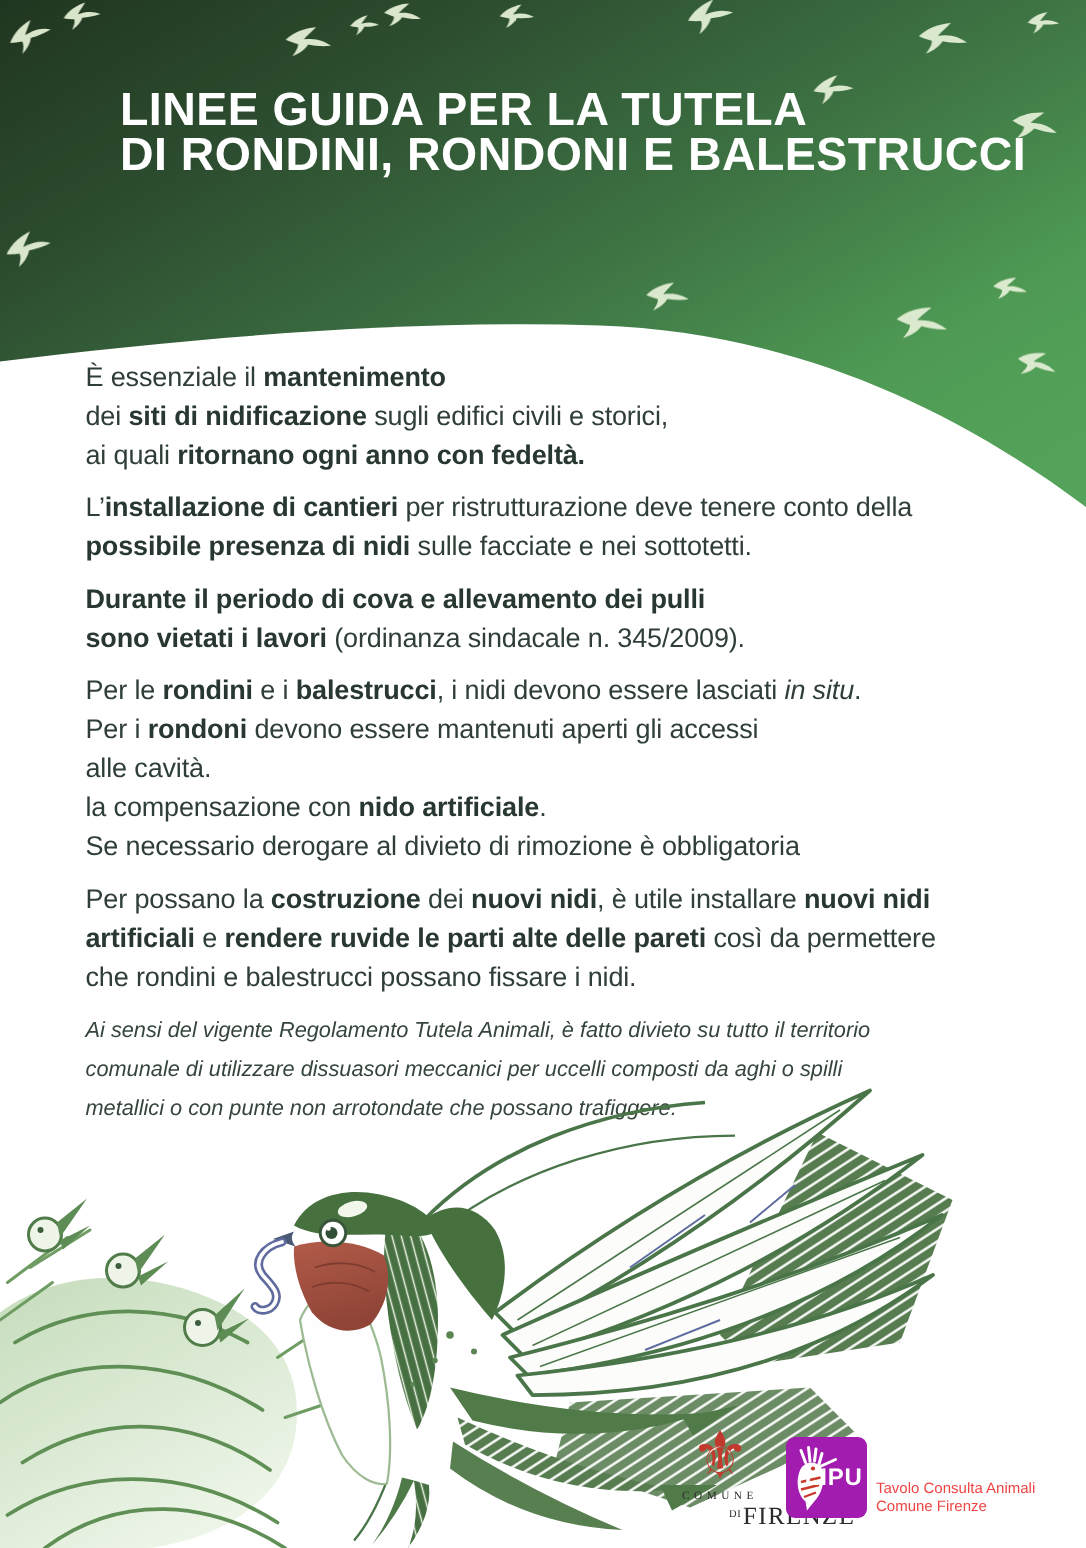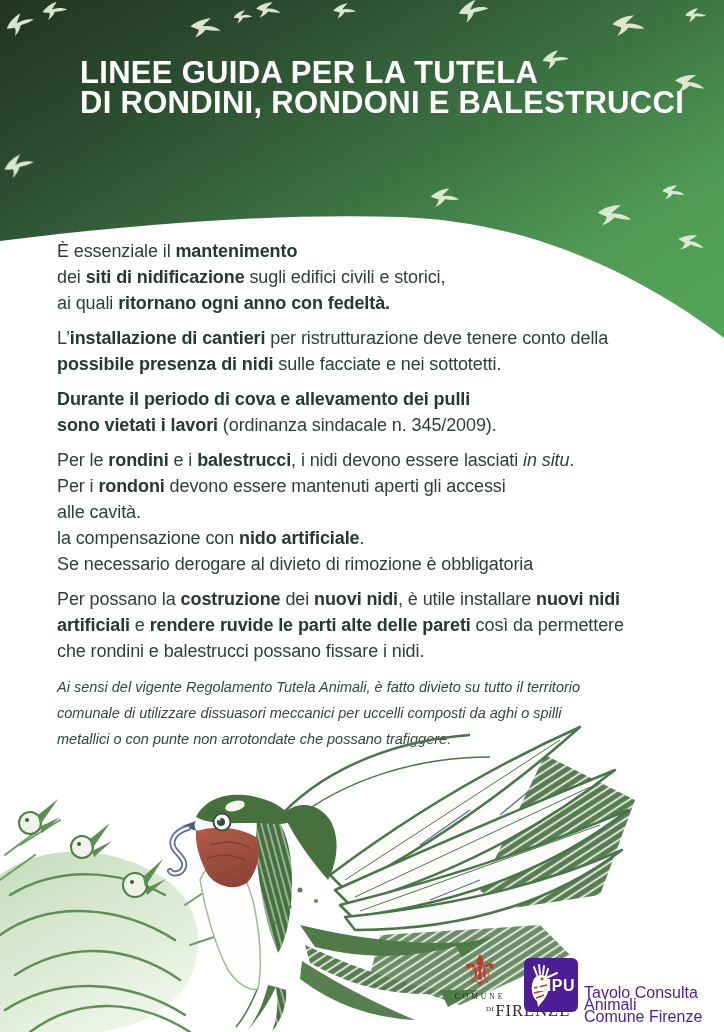--- a/index.html
+++ b/index.html
@@ -21,26 +21,26 @@
   .seg-i{font-style:italic;}
   
   .nest-art{position:absolute;left:0;top:695px;display:block;}
   
   .comune-logo{position:absolute;left:438px;top:950px;width:84px;text-align:center;}
   .fleur{font-size:44px;line-height:42px;color:#c23a2e;display:block;}
   .comune-text{display:block;color:#2c2c2c;margin-top:0;}
   .c1{display:block;font-size:7.5px;letter-spacing:3px;font-family:"Liberation Serif",serif;}
   .c2{display:block;font-size:16.5px;letter-spacing:1px;font-family:"Liberation Serif",serif;}
   .di{font-size:7px;vertical-align:5px;margin-right:1px;letter-spacing:.5px;margin-left:48px;}
-  .lipu{position:absolute;left:524px;top:958px;width:54px;height:54px;background:#4c1d95;
+  .lipu{position:absolute;left:524px;top:958px;width:54px;height:54px;background:#a21caf;
         border-radius:6px;}
   .lipu-label{position:absolute;right:3px;top:19px;color:#ffffff;font-weight:bold;
               font-size:16px;letter-spacing:.5px;}
-  .caption{position:absolute;left:584px;top:987px;font-size:16px;line-height:11.8px;
-           color:#4c1d95;}
+  .caption{position:absolute;left:584px;top:987px;font-size:10px;line-height:11.8px;
+           color:#ef4444;}
 </style>
 </head>
 <body>
 
 <div class="page">
 
   <svg class="header-art" width="724" height="360" viewBox="0 0 724 360">
     <defs>
       <linearGradient id="hgrad" x1="0" y1="0" x2="1" y2="0.85">
         <stop offset="0" stop-color="#20351f"></stop>

